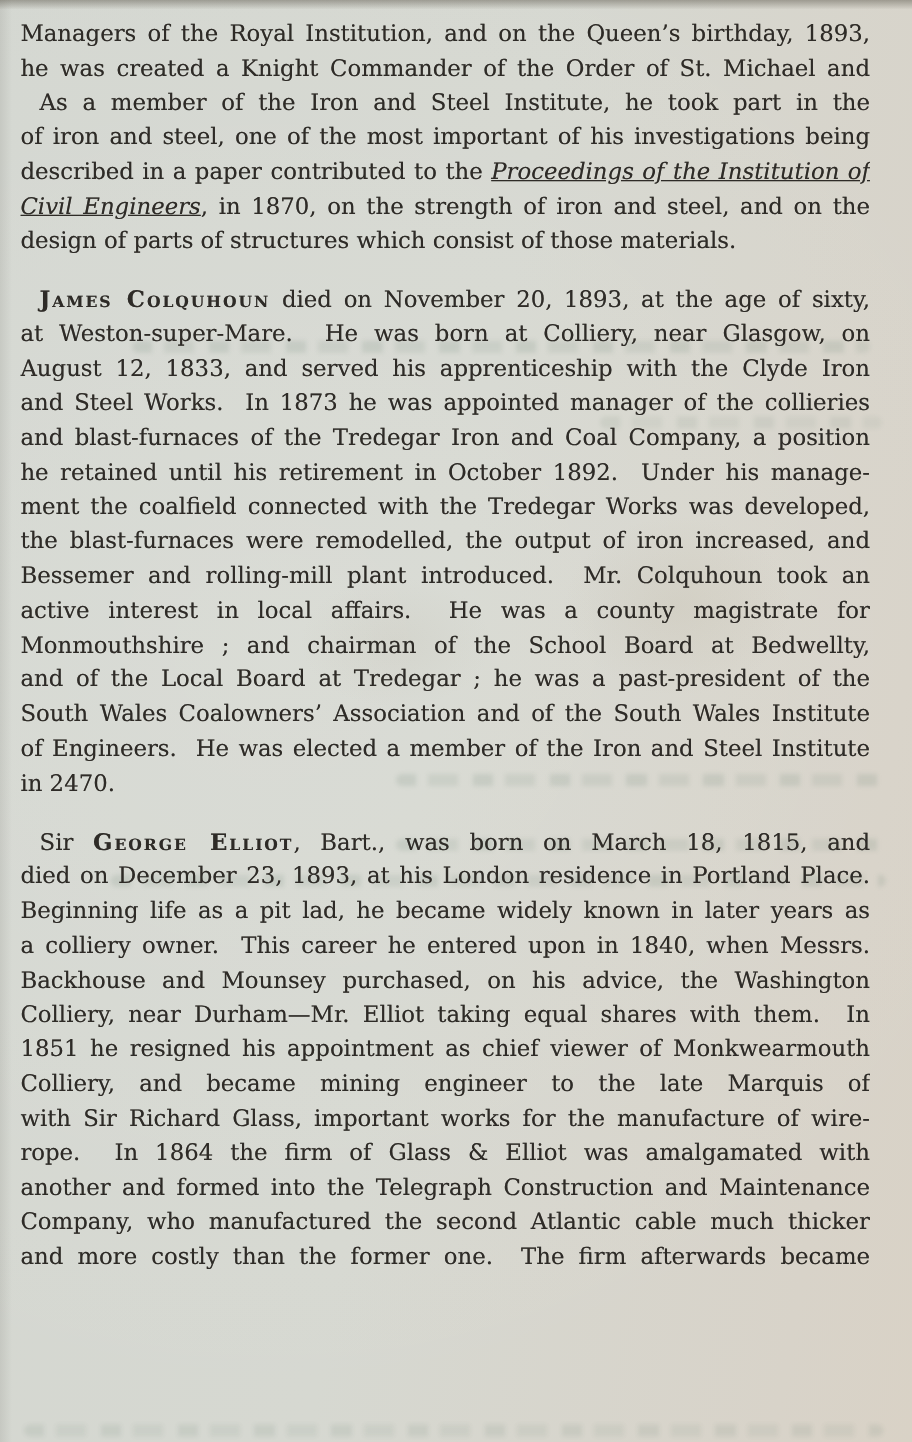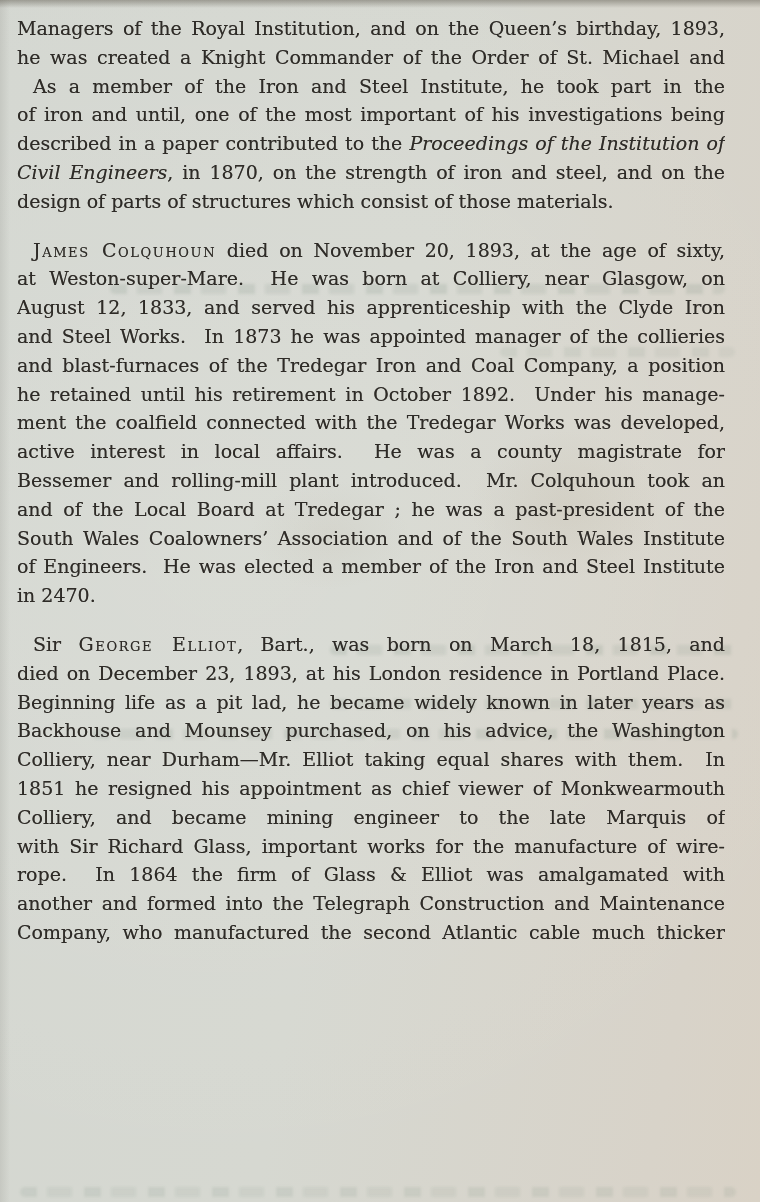--- a/index.html
+++ b/index.html
@@ -66,22 +66,23 @@
     text-align-last: justify;
     white-space: pre-wrap;
     overflow: hidden;
     text-shadow: 0 0 0.5px rgba(46,43,39,0.55);
   }
   .line.lastline { text-align-last: left; }
   .para.indent .line.first { text-indent: 16px; }
   .smallcaps {
     font-variant: small-caps;
     letter-spacing: 1.6px;
+    font-weight: bold;
   }
-  .italic { font-style: italic; }
+  .italic { font-style: italic; text-decoration: underline; }
   
   .ghost {
     position: absolute;
     height: 10px;
     border-radius: 5px;
     filter: blur(1.6px);
     background: repeating-linear-gradient(90deg,
       rgba(109,132,116,0.16) 0px, rgba(109,132,116,0.16) 17px,
       rgba(109,132,116,0) 17px, rgba(109,132,116,0) 27px,
       rgba(109,132,116,0.12) 27px, rgba(109,132,116,0.12) 52px,
@@ -111,47 +112,51 @@
   <div class="ghost g5"></div>
   <div class="ghost g6"></div>
 
   <div class="text-block">
       <div class="para">
         <div class="line first"><span>Managers of the Royal Institution, and on the Queen’s birthday, 1893,</span></div>
         <div class="line"><span>he was created a Knight Commander of the Order of St. Michael and</span></div>
       </div>
       <div class="para indent">
         <div class="line first"><span>As a member of the Iron and Steel Institute, he took part in the</span></div>
-        <div class="line"><span>of iron and until, one of the most important of his investigations being</span></div>
+        <div class="line"><span>of iron and steel, one of the most important of his investigations being</span></div>
         <div class="line"><span>described in a paper contributed to the </span><span class="italic">Proceedings of the Institution of</span></div>
         <div class="line"><span class="italic">Civil Engineers</span><span>, in 1870, on the strength of iron and steel, and on the</span></div>
         <div class="line lastline"><span>design of parts of structures which consist of those materials.</span></div>
       </div>
       <div class="para indent section">
         <div class="line first"><span class="smallcaps">James Colquhoun</span><span> died on November 20, 1893, at the age of sixty,</span></div>
         <div class="line"><span>at Weston-super-Mare.  He was born at Colliery, near Glasgow, on</span></div>
         <div class="line"><span>August 12, 1833, and served his apprenticeship with the Clyde Iron</span></div>
         <div class="line"><span>and Steel Works.  In 1873 he was appointed manager of the collieries</span></div>
         <div class="line"><span>and blast-furnaces of the Tredegar Iron and Coal Company, a position</span></div>
         <div class="line"><span>he retained until his retirement in October 1892.  Under his manage-</span></div>
         <div class="line"><span>ment the coalfield connected with the Tredegar Works was developed,</span></div>
+        <div class="line"><span>the blast-furnaces were remodelled, the output of iron increased, and</span></div>
+        <div class="line"><span>Bessemer and rolling-mill plant introduced.  Mr. Colquhoun took an</span></div>
         <div class="line"><span>active interest in local affairs.  He was a county magistrate for</span></div>
-        <div class="line"><span>Bessemer and rolling-mill plant introduced.  Mr. Colquhoun took an</span></div>
+        <div class="line"><span>Monmouthshire ; and chairman of the School Board at Bedwellty,</span></div>
         <div class="line"><span>and of the Local Board at Tredegar ; he was a past-president of the</span></div>
         <div class="line"><span>South Wales Coalowners’ Association and of the South Wales Institute</span></div>
         <div class="line"><span>of Engineers.  He was elected a member of the Iron and Steel Institute</span></div>
         <div class="line lastline"><span>in 2470.</span></div>
       </div>
       <div class="para indent section">
         <div class="line first"><span>Sir </span><span class="smallcaps">George Elliot</span><span>, Bart., was born on March 18, 1815, and</span></div>
         <div class="line"><span>died on December 23, 1893, at his London residence in Portland Place.</span></div>
         <div class="line"><span>Beginning life as a pit lad, he became widely known in later years as</span></div>
+        <div class="line"><span>a colliery owner.  This career he entered upon in 1840, when Messrs.</span></div>
         <div class="line"><span>Backhouse and Mounsey purchased, on his advice, the Washington</span></div>
         <div class="line"><span>Colliery, near Durham—Mr. Elliot taking equal shares with them.  In</span></div>
         <div class="line"><span>1851 he resigned his appointment as chief viewer of Monkwearmouth</span></div>
         <div class="line"><span>Colliery, and became mining engineer to the late Marquis of Londonderry.</span></div>
         <div class="line"><span>with Sir Richard Glass, important works for the manufacture of wire-</span></div>
         <div class="line"><span>rope.  In 1864 the firm of Glass &amp; Elliot was amalgamated with</span></div>
         <div class="line"><span>another and formed into the Telegraph Construction and Maintenance</span></div>
         <div class="line"><span>Company, who manufactured the second Atlantic cable much thicker</span></div>
+        <div class="line"><span>and more costly than the former one.  The firm afterwards became</span></div>
       </div>
     </div>
 </div>
 
 </body></html>

